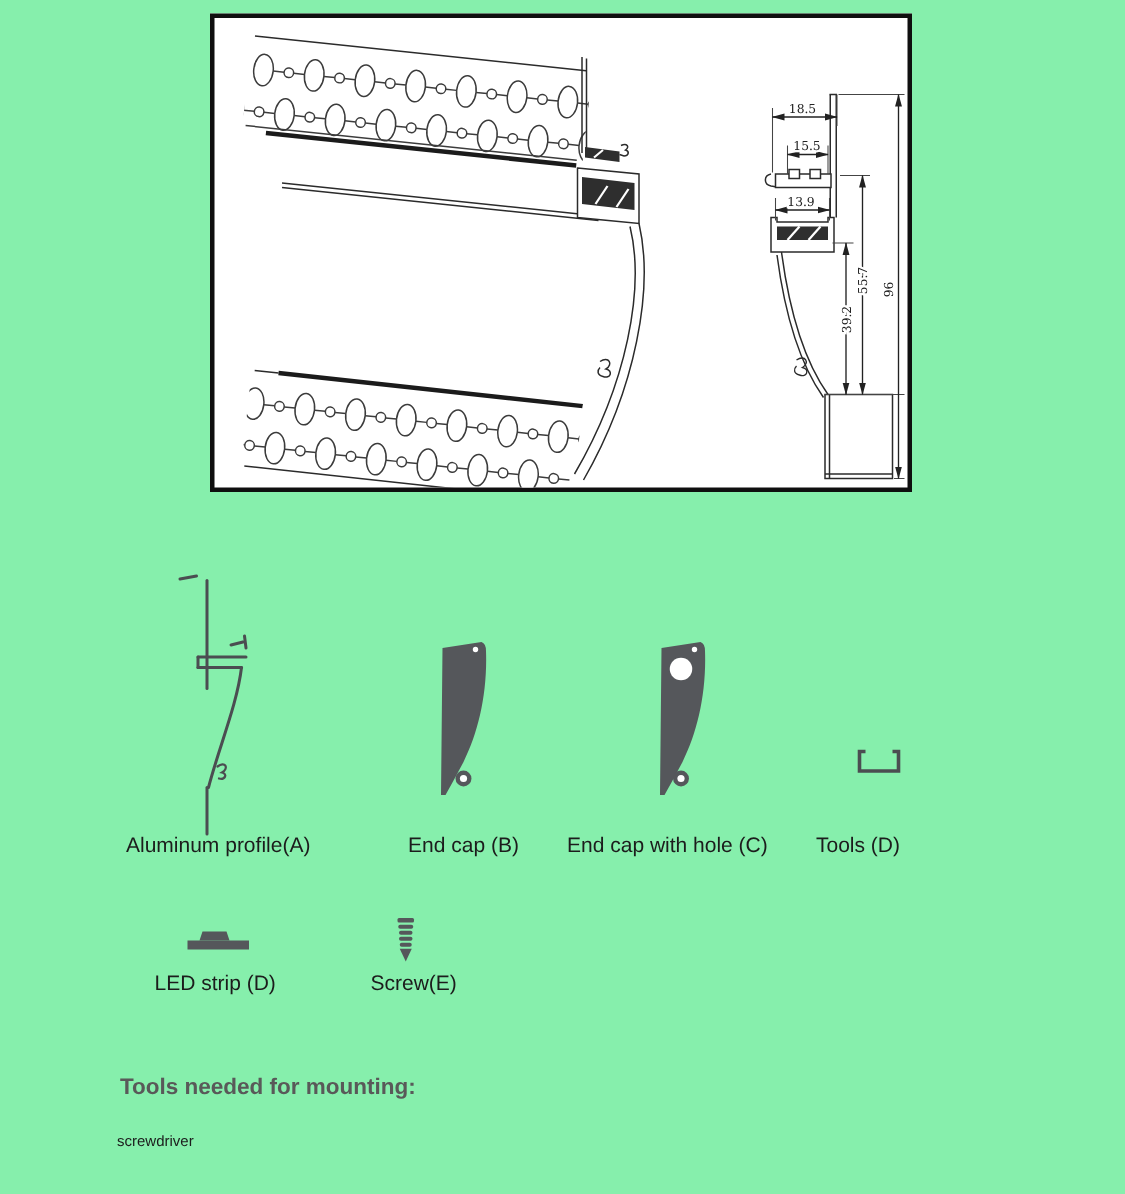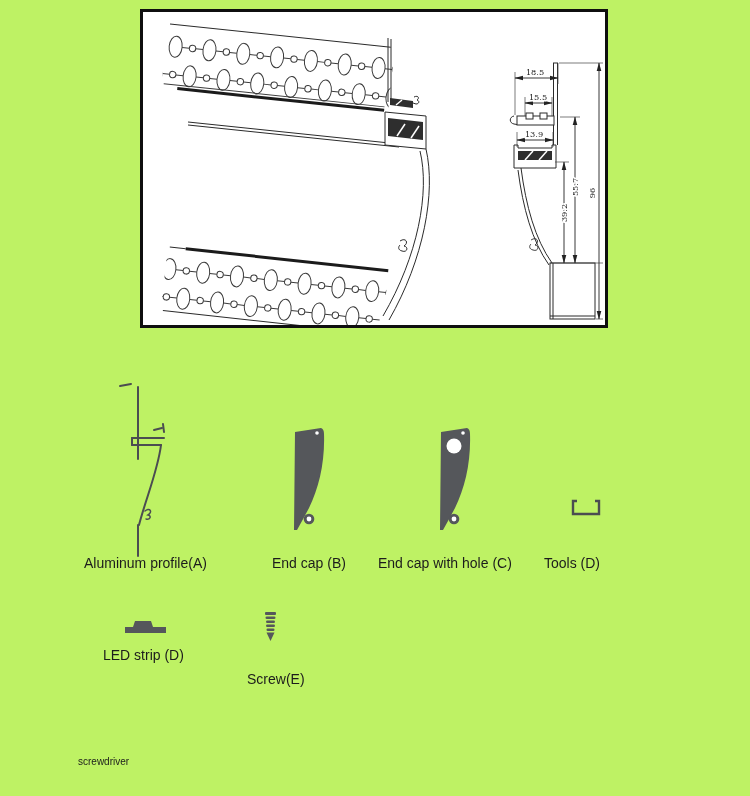--- a/index.html
+++ b/index.html
@@ -1,16 +1,16 @@
 <!DOCTYPE html>
 <html><head>
 <meta charset="utf-8">
 <style>
   html,body{margin:0;padding:0;background:#ffffff;}
-  .page{position:relative;width:750px;height:796px;background:#bef264;overflow:hidden;
+  .page{position:relative;width:750px;height:796px;background:#86efac;overflow:hidden;
         font-family:"Liberation Sans", sans-serif;}
   .drawing-box{position:absolute;left:140px;top:9px;width:462px;height:313px;
                border:3px solid #0f0f0f;background:#ffffff;}
   .heading{position:absolute;font-size:15px;font-weight:bold;color:#595959;white-space:nowrap;}
   .part-label{position:absolute;font-size:14px;color:#1c1c1c;white-space:nowrap;}
   .plain-text{position:absolute;font-size:10px;color:#1c1c1c;white-space:nowrap;}
   .icon{position:absolute;}
   svg{display:block;}
   text.dim{font-family:"DejaVu Serif", serif;font-size:8.2px;fill:#222;
            stroke:#fff;stroke-width:3px;paint-order:stroke;}
@@ -219,17 +219,18 @@
       <rect x="4" y="2" width="11" height="3" rx="1"></rect>
       <rect x="4.5" y="6.5" width="10" height="2.6" rx="1.3"></rect>
       <rect x="5" y="10.5" width="9" height="2.6" rx="1.3"></rect>
       <rect x="5" y="14.5" width="9" height="2.6" rx="1.3"></rect>
       <rect x="5.5" y="18.5" width="8" height="2.6" rx="1.3"></rect>
       <polygon points="5.5,22.5 13.5,22.5 9.5,31"></polygon>
     </svg>
   </div>
 
   <div class="part-label" style="left:103px;top:647px;">LED strip (D)</div>
-  <div class="part-label" style="left:247px;top:647px;margin-top:24px;">Screw(E)</div>
-
+  <div class="part-label" style="left:247px;top:647px;">Screw(E)</div>
+
+  <div class="heading" style="left:80px;top:716px;">Tools needed for mounting:</div>
   <div class="plain-text" style="left:78px;top:756px;">screwdriver</div>
 
 </div>
 
 </body></html>

